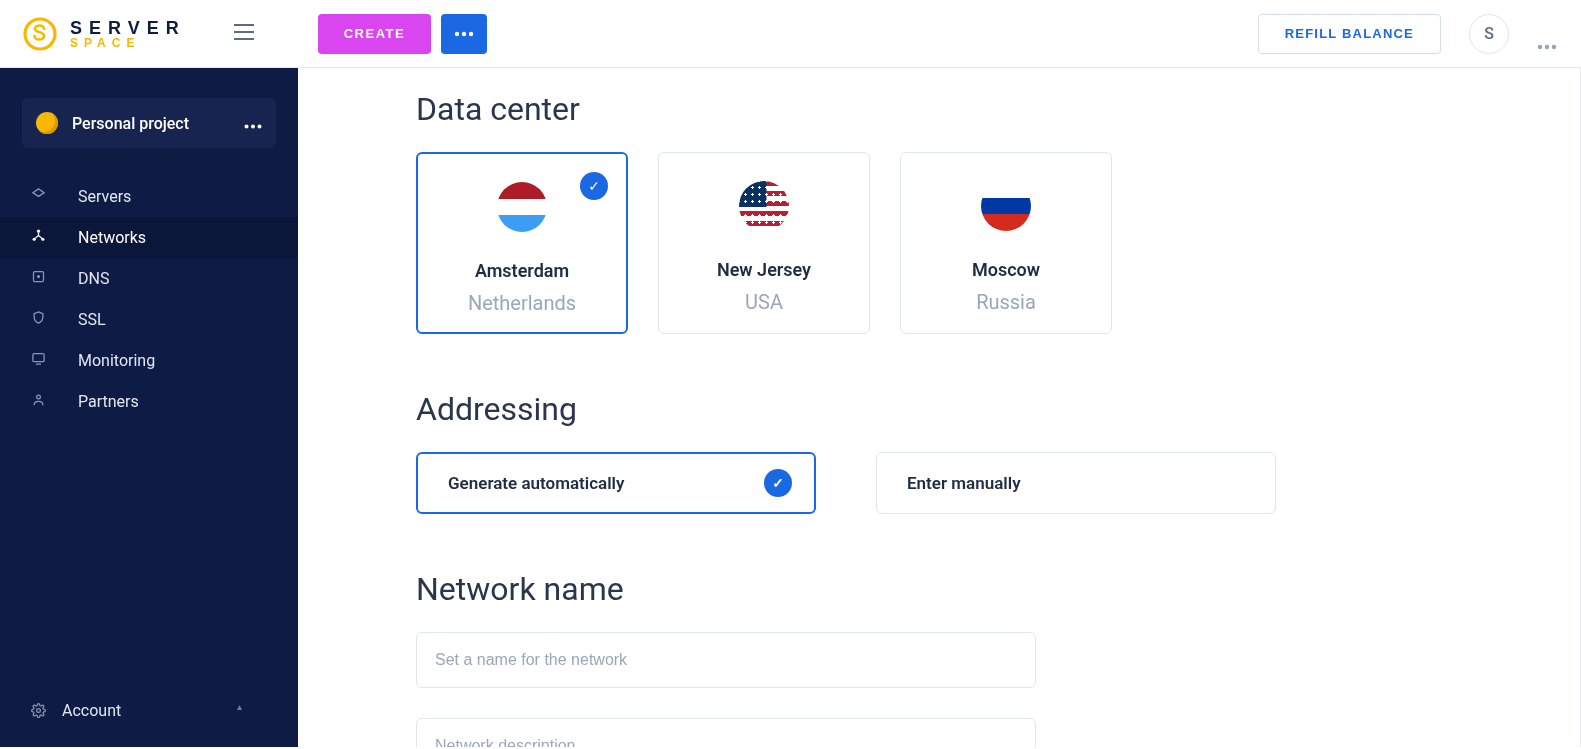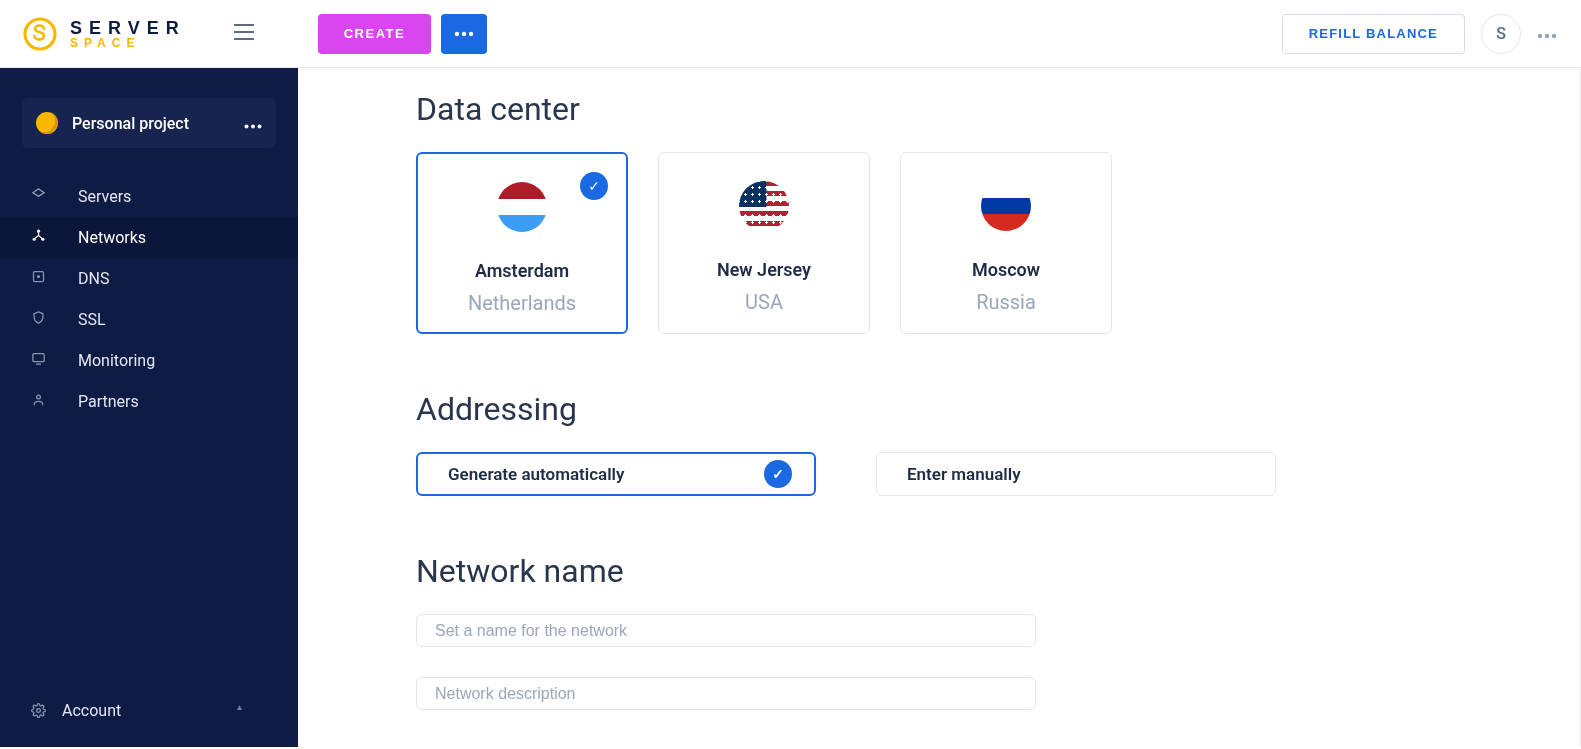--- a/index.html
+++ b/index.html
@@ -8,21 +8,21 @@
   
   .topbar { height: 68px; display: flex; align-items: center; padding: 0 24px 0 22px; border-bottom: 1px solid #e7e9ee; }
   .logo { display: flex; align-items: center; gap: 12px; }
   .logo-icon { width: 36px; height: 36px; }
   .logo-text { font-family: "Segoe UI", sans-serif; line-height: 1; letter-spacing: 7px; }
   .logo-text .t1 { font-size: 18px; font-weight: 700; color: #0e1c3f; }
   .logo-text .t2 { font-size: 12px; font-weight: 600; color: #f9b701; letter-spacing: 6px; }
   .hamburger { margin-left: 48px; cursor: pointer; color: #5b6b84; }
   .create-btn { margin-left: 64px; background: #d946ef; color: #fff; border: none; border-radius: 4px; height: 40px; padding: 0 26px; font-weight: 700; font-size: 13px; letter-spacing: 1.5px; cursor: pointer; }
   .more-dots-btn { margin-left: 10px; color:#fff; background:#1b68e3; border:none; border-radius:4px; height:40px; width:46px; display:flex; align-items:center; justify-content:center; cursor:pointer; }
-  .topbar-right { margin-left:auto; display:flex; align-items:center; gap:16px;padding-left:8px; }
+  .topbar-right { margin-left:auto; display:flex; align-items:flex-end; gap:28px;padding-left:8px; }
   .refill-btn { border:1px solid #d7dde6; background:#fff; color:#1b68e3; font-weight:700; font-size:13px; letter-spacing:1.2px; height:40px; padding:0 26px; border-radius:4px; cursor:pointer; }
   .avatar { width:40px; height:40px; border:1px solid #e1e5ec; border-radius:50%; display:flex; align-items:center; justify-content:center; color:#5b6b84; font-weight:500; font-size:16px; cursor:pointer; }
   .dots3 { color:#96a2b6; cursor:pointer; }
 
   
   .body { display:flex; height:calc(749px - 70px); }
   .sidebar { width:298px; background:#0e1c45; color:#fff; display:flex; flex-direction:column; padding-top:30px; }
   .project-pill { margin:0 22px 22px; background:#16244f; border-radius:6px; height:50px; display:flex; align-items:center; padding:0 14px; cursor:pointer; }
   .avatar-dot { width:22px; height:22px; border-radius:50%; background:#f9b701; margin-right:14px; box-shadow:inset -3px -2px 0 #d79800; }
   .project-name { flex:1; font-size:16px; font-weight:500; }
@@ -51,26 +51,26 @@
   .flag-us { background:
     radial-gradient(circle,#fff 1.1px,transparent 1.1px) 3px 3px/7px 7px,
     linear-gradient(#0a3161,#0a3161) no-repeat 0 0/55% 52%,
     repeating-linear-gradient(to bottom,#b22234 0 5px,#fff 5px 10px);
   }
   .flag-ru { background:linear-gradient(to bottom,#fff 0 33.3%,#0039a6 33.3% 66.6%,#d52b1e 66.6% 100%); }
   .dc-city { font-size:18px; font-weight:600; color:#1f2c44; }
   .dc-country { margin-top:10px; font-size:20px; color:#9ba6ba; }
 
   .addr-row { display:flex; gap:60px; margin-bottom:56px; }
-  .addr-card { border:1px solid #e1e5ec; border-radius:6px; height:44px; width:400px; display:flex; align-items:center; justify-content:space-between; padding:0 22px 0 30px; font-size:17px; font-weight:600; color:#1f2c44; cursor:pointer; }
+  .addr-card { border:1px solid #e1e5ec; border-radius:6px; height:62px; width:400px; display:flex; align-items:center; justify-content:space-between; padding:0 22px 0 30px; font-size:17px; font-weight:600; color:#1f2c44; cursor:pointer; }
   .addr-card.selected { border:2px solid #1b68e3; }
   .addr-card .check-sm { display:none; width:28px; height:28px; border-radius:50%; background:#1b68e3; color:#fff; align-items:center; justify-content:center; font-size:14px; }
   .addr-card.selected .check-sm { display:flex; }
 
-  .text-input { display:block; width:620px; height:33px; border:1px solid #e1e5ec; border-radius:6px; padding:0 18px; font-size:16px; color:#2a364d; margin-bottom:30px; }
+  .text-input { display:block; width:620px; height:56px; border:1px solid #e1e5ec; border-radius:6px; padding:0 18px; font-size:16px; color:#2a364d; margin-bottom:30px; }
   .text-input::placeholder { color:#9ba6ba; }
 </style>
 </head>
 <body>
 
 <div class="topbar">
   <div class="logo">
     <svg class="logo-icon" viewBox="0 0 36 36">
       <circle cx="18" cy="18" r="15" fill="none" stroke="#f9b701" stroke-width="3.2"></circle>
       <path d="M22 13c0-2-2-3.5-4.5-3.5S13 11 13 13c0 4 9 2 9 7 0 2.2-2.3 3.5-4.8 3.5S12.5 22 12.5 20" fill="none" stroke="#f9b701" stroke-width="2.6" stroke-linecap="round"></path>

